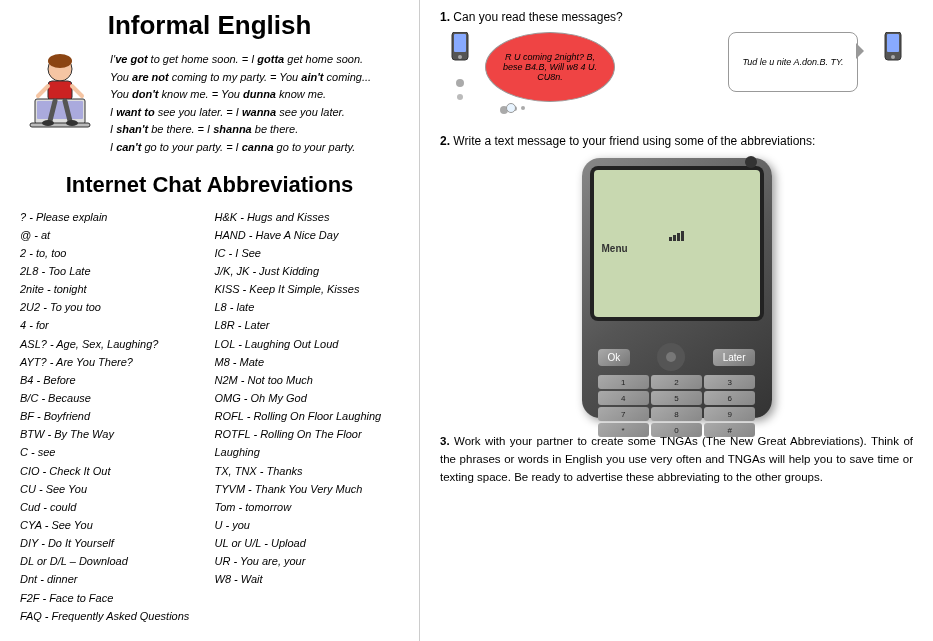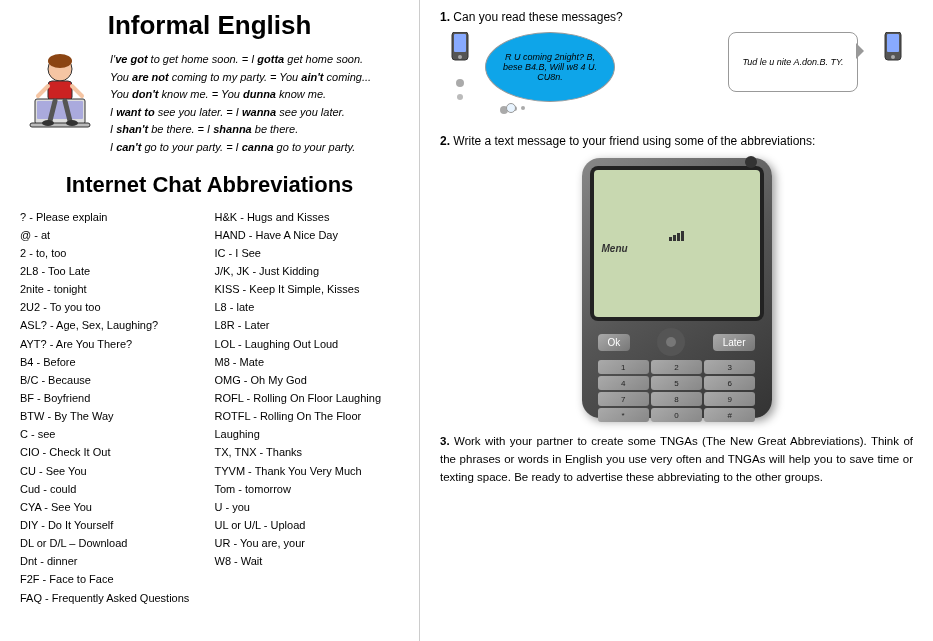--- a/index.html
+++ b/index.html
@@ -51,20 +51,21 @@
     .section-title {
       font-size: 22px;
       font-weight: bold;
       text-align: center;
       margin-bottom: 10px;
     }
     .abbreviations-grid {
       display: grid;
       grid-template-columns: 1fr 1fr;
       gap: 0 10px;
+      font-style: italic;
     }
     .abbr-column {
       display: flex;
       flex-direction: column;
     }
     .abbr-item {
       font-size: 11px;
       line-height: 1.65;
     }
 
@@ -85,21 +86,21 @@
       padding: 0 10px;
     }
     .phone-person {
       display: flex;
       flex-direction: column;
       align-items: center;
       gap: 5px;
     }
     .thought-bubble {
       position: relative;
-      background: #0ea5e9;
+      background: #ef4444;
       border: 1.5px solid #999;
       border-radius: 50%;
       padding: 10px;
       font-size: 10px;
       font-style: italic;
       text-align: center;
       width: 130px;
       min-height: 70px;
       display: flex;
       align-items: center;
@@ -151,22 +152,21 @@
       border-radius: 18px;
       padding: 8px;
       box-shadow: 3px 3px 10px rgba(0,0,0,0.4);
       position: relative;
     }
     .phone-screen-area {
       background: #222;
       border-radius: 8px;
       padding: 4px;
       height: 155px;
-      margin-bottom: 3px;
-      font-style: italic;
+      margin-bottom: 18px;
     }
     .phone-screen {
       background: #c8d8b0;
       border-radius: 4px;
       height: 100%;
       display: flex;
       flex-direction: column;
       align-items: center;
       justify-content: center;
       position: relative;
@@ -302,20 +302,21 @@
   <h2 class="section-title">Internet Chat Abbreviations</h2>
 
   <div class="abbreviations-grid">
     <div class="abbr-column" id="col1">
         <div class="abbr-item">? - Please explain</div>
         <div class="abbr-item">@ - at</div>
         <div class="abbr-item">2 - to, too</div>
         <div class="abbr-item">2L8 - Too Late</div>
         <div class="abbr-item">2nite - tonight</div>
         <div class="abbr-item">2U2 - To you too</div>
+        <div class="abbr-item">4 - for</div>
         <div class="abbr-item">ASL? - Age, Sex, Laughing?</div>
         <div class="abbr-item">AYT? - Are You There?</div>
         <div class="abbr-item">B4 - Before</div>
         <div class="abbr-item">B/C - Because</div>
         <div class="abbr-item">BF - Boyfriend</div>
         <div class="abbr-item">BTW - By The Way</div>
         <div class="abbr-item">C - see</div>
         <div class="abbr-item">CIO - Check It Out</div>
         <div class="abbr-item">CU - See You</div>
         <div class="abbr-item">Cud - could</div>
@@ -329,20 +330,21 @@
     <div class="abbr-column" id="col2">
         <div class="abbr-item">H&amp;K - Hugs and Kisses</div>
         <div class="abbr-item">HAND - Have A Nice Day</div>
         <div class="abbr-item">IC - I See</div>
         <div class="abbr-item">J/K, JK - Just Kidding</div>
         <div class="abbr-item">KISS - Keep It Simple, Kisses</div>
         <div class="abbr-item">L8 - late</div>
         <div class="abbr-item">L8R - Later</div>
         <div class="abbr-item">LOL - Laughing Out Loud</div>
         <div class="abbr-item">M8 - Mate</div>
+        <div class="abbr-item">N2M - Not too Much</div>
         <div class="abbr-item">OMG - Oh My God</div>
         <div class="abbr-item">ROFL - Rolling On Floor Laughing</div>
         <div class="abbr-item">ROTFL - Rolling On The Floor Laughing</div>
         <div class="abbr-item">TX, TNX - Thanks</div>
         <div class="abbr-item">TYVM - Thank You Very Much</div>
         <div class="abbr-item">Tom - tomorrow</div>
         <div class="abbr-item">U - you</div>
         <div class="abbr-item">UL or U/L - Upload</div>
         <div class="abbr-item">UR - You are, your</div>
         <div class="abbr-item">W8 - Wait</div>

